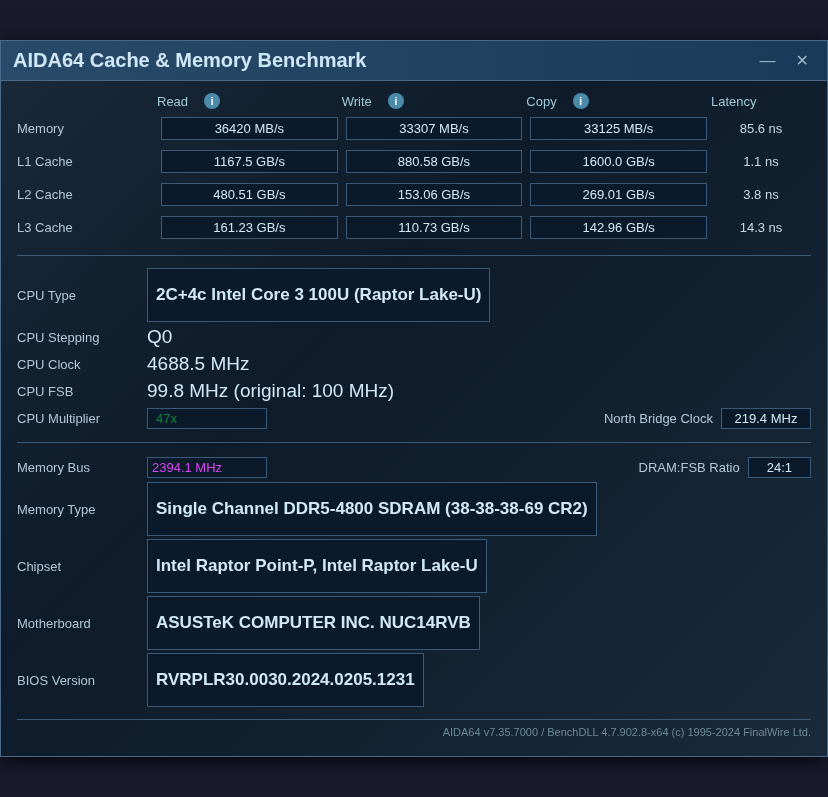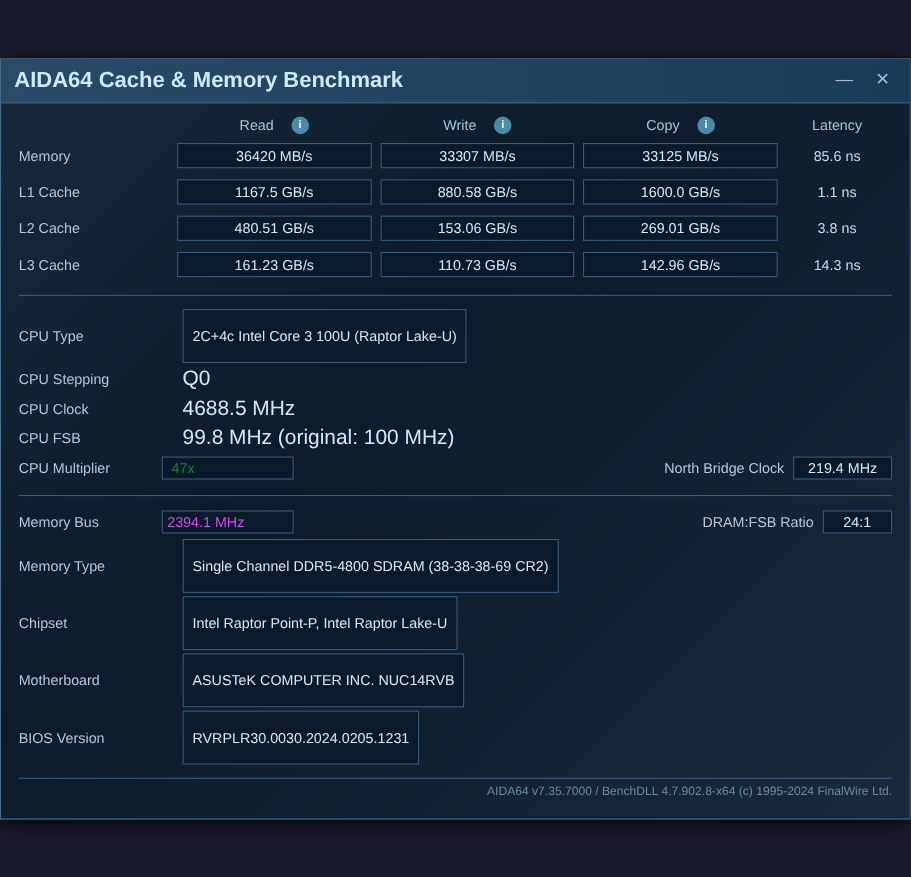--- a/index.html
+++ b/index.html
@@ -67,21 +67,21 @@
       margin-bottom: 4px;
       padding: 0 0 4px 0;
     }
 
     .bench-header-cell {
       text-align: center;
       font-size: 13px;
       color: #a0c8d8;
       display: flex;
       align-items: center;
-      justify-content: center;
+      justify-content: flex-start;
       gap: 16px;
     }
 
     .info-icon {
       display: inline-flex;
       align-items: center;
       justify-content: center;
       width: 16px;
       height: 16px;
       border-radius: 50%;
@@ -136,21 +136,20 @@
     
     .info-section {
       margin-bottom: 12px;
     }
 
     .info-row {
       display: flex;
       align-items: center;
       margin-bottom: 3px;
       min-height: 24px;
-      gap: 19px;
     }
 
     .info-label {
       width: 130px;
       font-size: 13px;
       color: #b0c8d8;
       flex-shrink: 0;
     }
 
     .info-value {
@@ -284,22 +283,23 @@
       color: #b0e8b0;
       padding: 6px 32px;
       font-size: 13px;
       cursor: pointer;
     }
 
     .wide-value-box {
       background: #0a1a2a;
       border: 1px solid #3a5a7a;
       padding: 16px 8px;
-      font-size: 13px;
-      color: #d0e8f8;
+      font-size: 17px;
+      color: #d0e8f8;
+      font-weight: bold;
     }
   </style>
 </head>
 <body>
 
 <div class="window">
 
   <div class="title-bar">
     <span class="title-bar-title">AIDA64 Cache &amp; Memory Benchmark</span>
     <div class="title-bar-controls">

